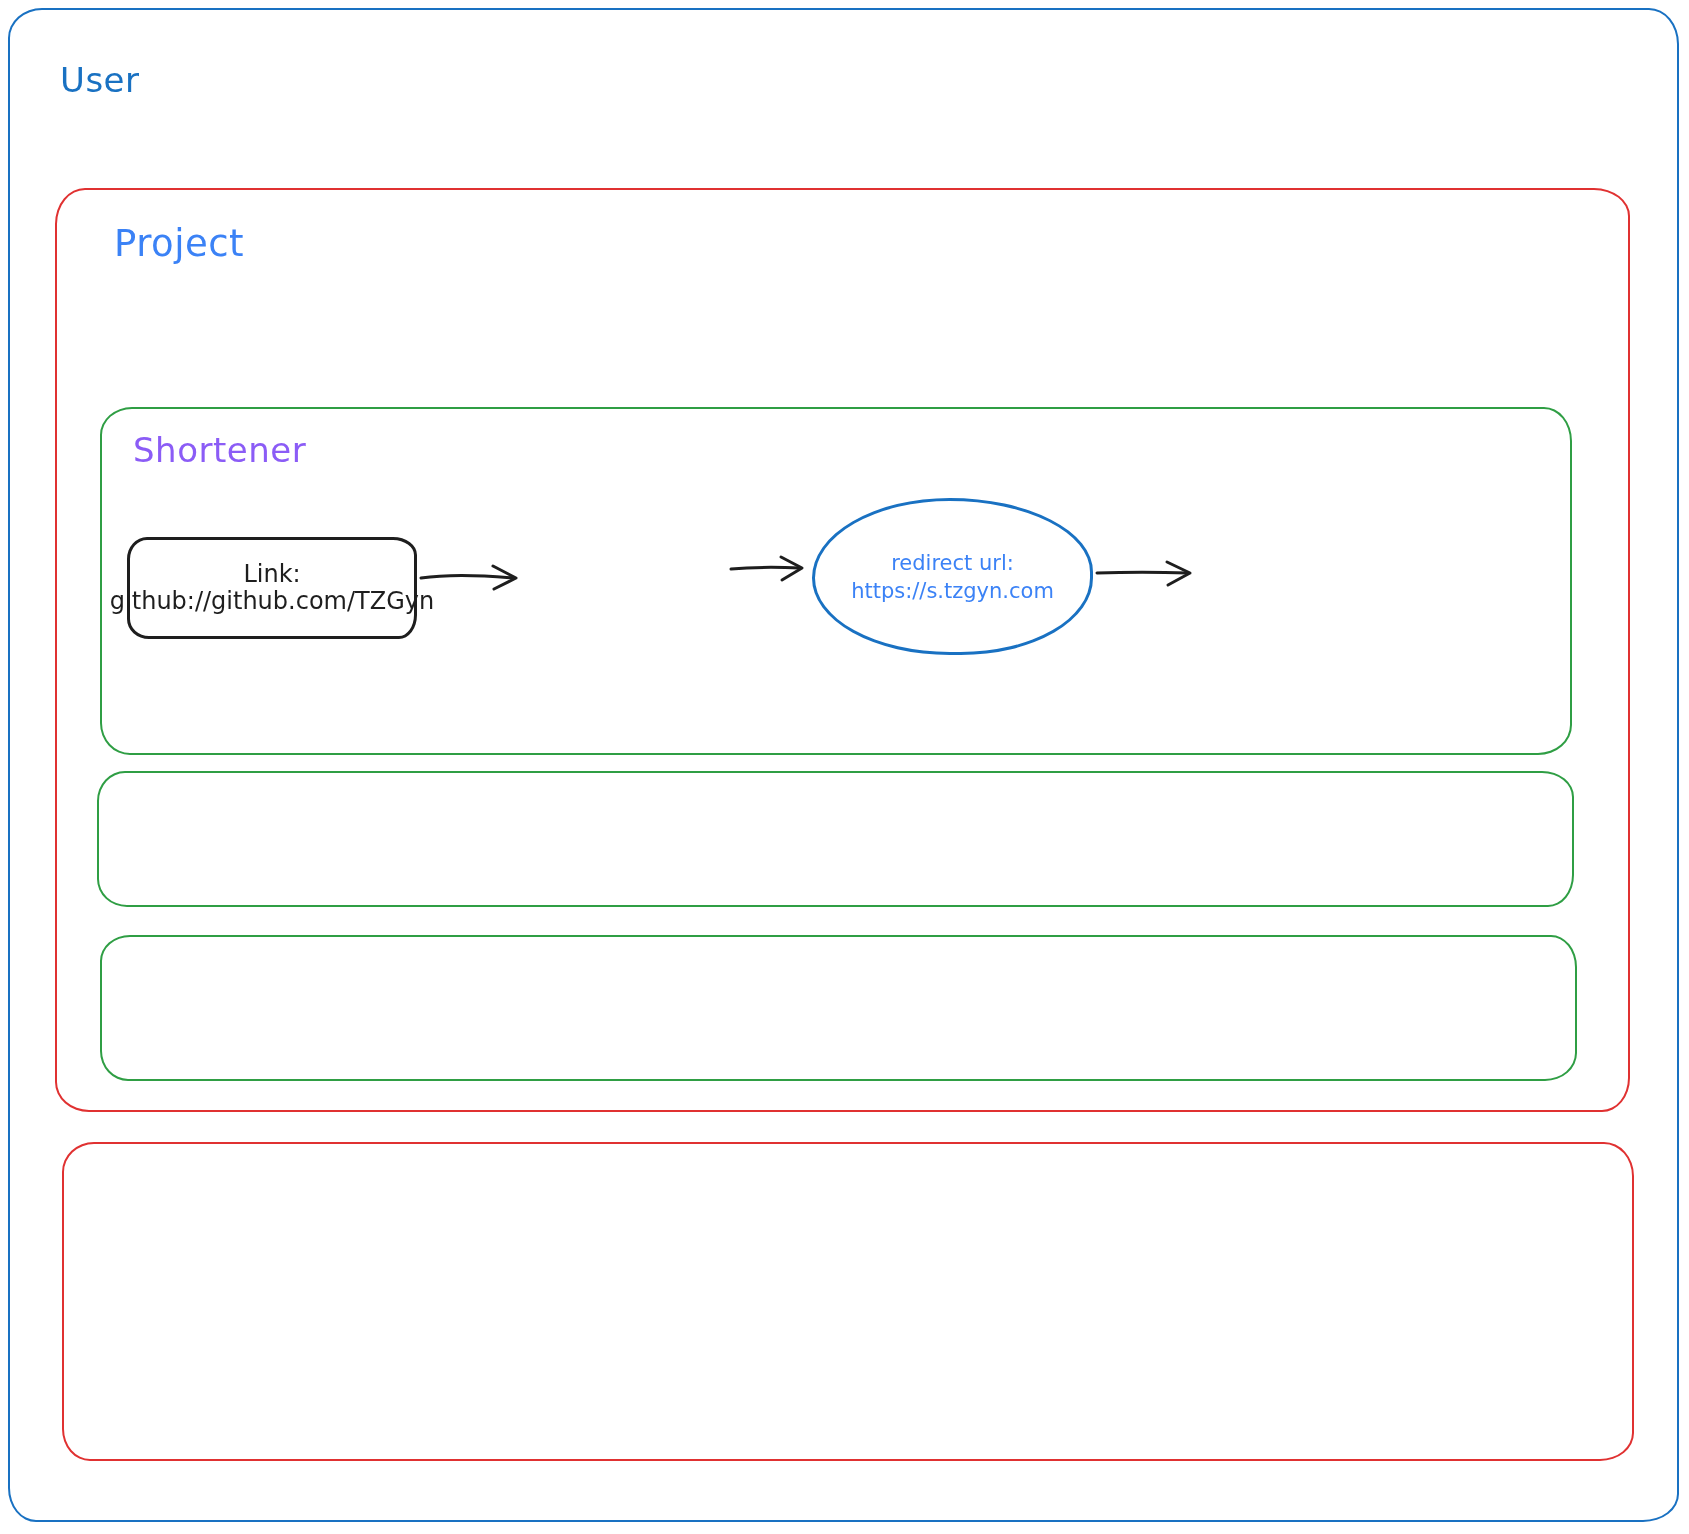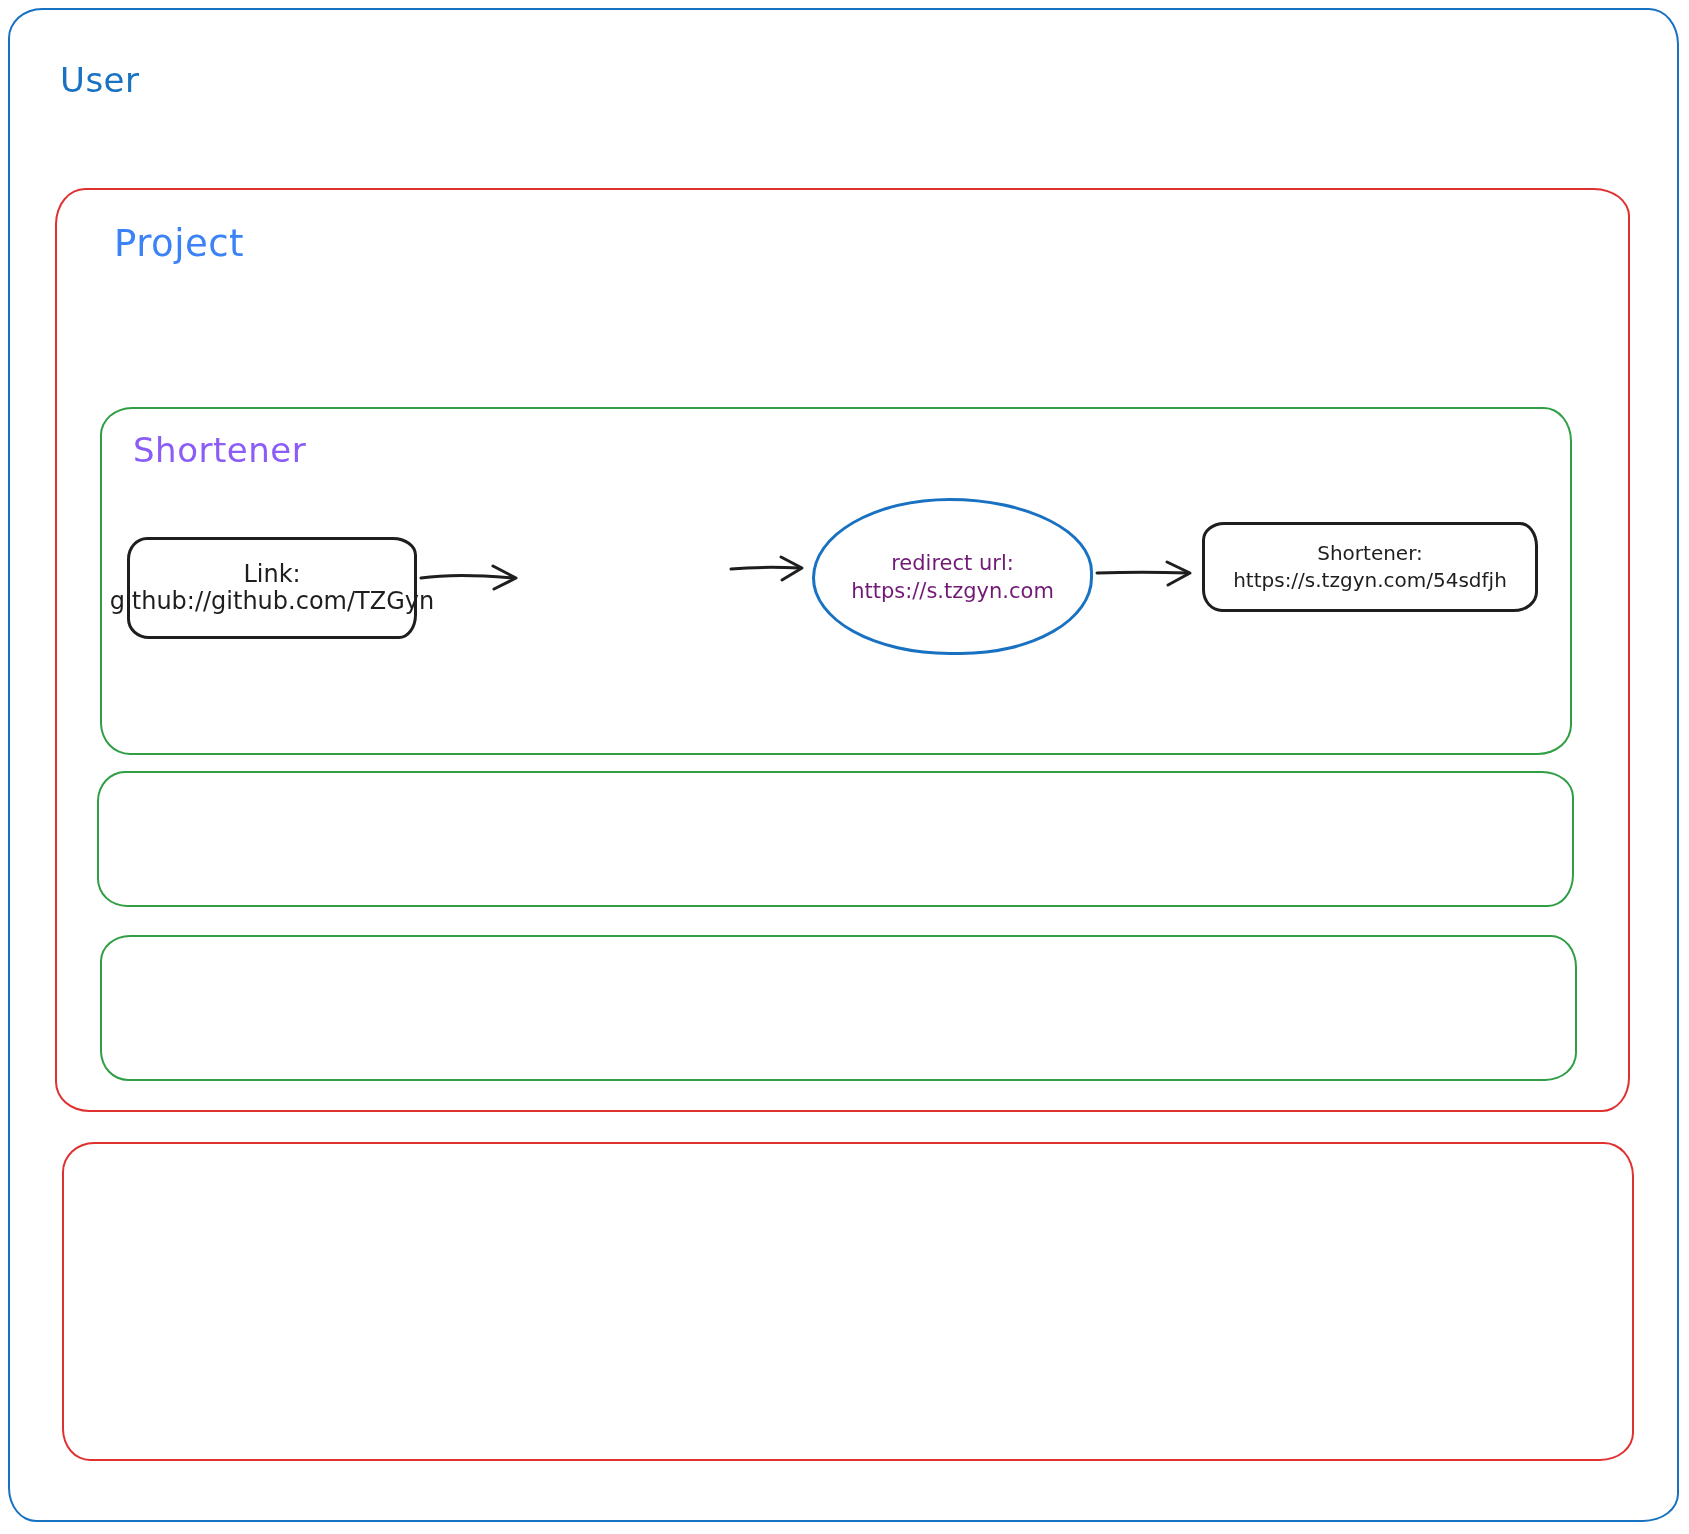--- a/index.html
+++ b/index.html
@@ -92,21 +92,21 @@
     left: 532px; top: 493px; width: 188px; height: 169px;
     border: 3px solid #1971c2;
     border-radius: 50% 48% 52% 50% / 48% 52% 50% 50%;
     color: #1971c2;
     font-size: 21px; line-height: 25px;
   }
   .redirect-node {
     left: 812px; top: 498px; width: 281px; height: 157px;
     border: 3px solid #1971c2;
     border-radius: 50% 52% 48% 50% / 52% 48% 50% 50%;
-    color: #701a75;
+    color: #3b82f6;
     font-size: 21px; line-height: 28px;
   }
 
   
   .arrow-svg { position: absolute; overflow: visible; }
   .arrow-svg path {
     stroke: #1e1e1e;
     stroke-width: 3;
     fill: none;
     stroke-linecap: round;
@@ -149,22 +149,18 @@
   <div class="flow-node redirect-node">
     <span class="node-line">redirect url:</span>
     <span class="node-line">https://s.tzgyn.com</span>
   </div>
 
   <svg class="arrow-svg arrow-3" width="100" height="32" viewBox="0 0 100 32">
     <path d="M 3 17 C 32 16, 64 16, 94 17"></path>
     <path d="M 73 6 L 96 17 L 74 29"></path>
   </svg>
 
-  <div class="flow-node result-node">
-    <span class="node-line">Shortener:</span>
-    <span class="node-line">https://s.tzgyn.com/54sdfjh</span>
-  </div>
 
   <div class="sketch-box empty-green-1"></div>
   <div class="sketch-box empty-green-2"></div>
   <div class="sketch-box empty-red"></div>
 
 </div>
 
 </body></html>

